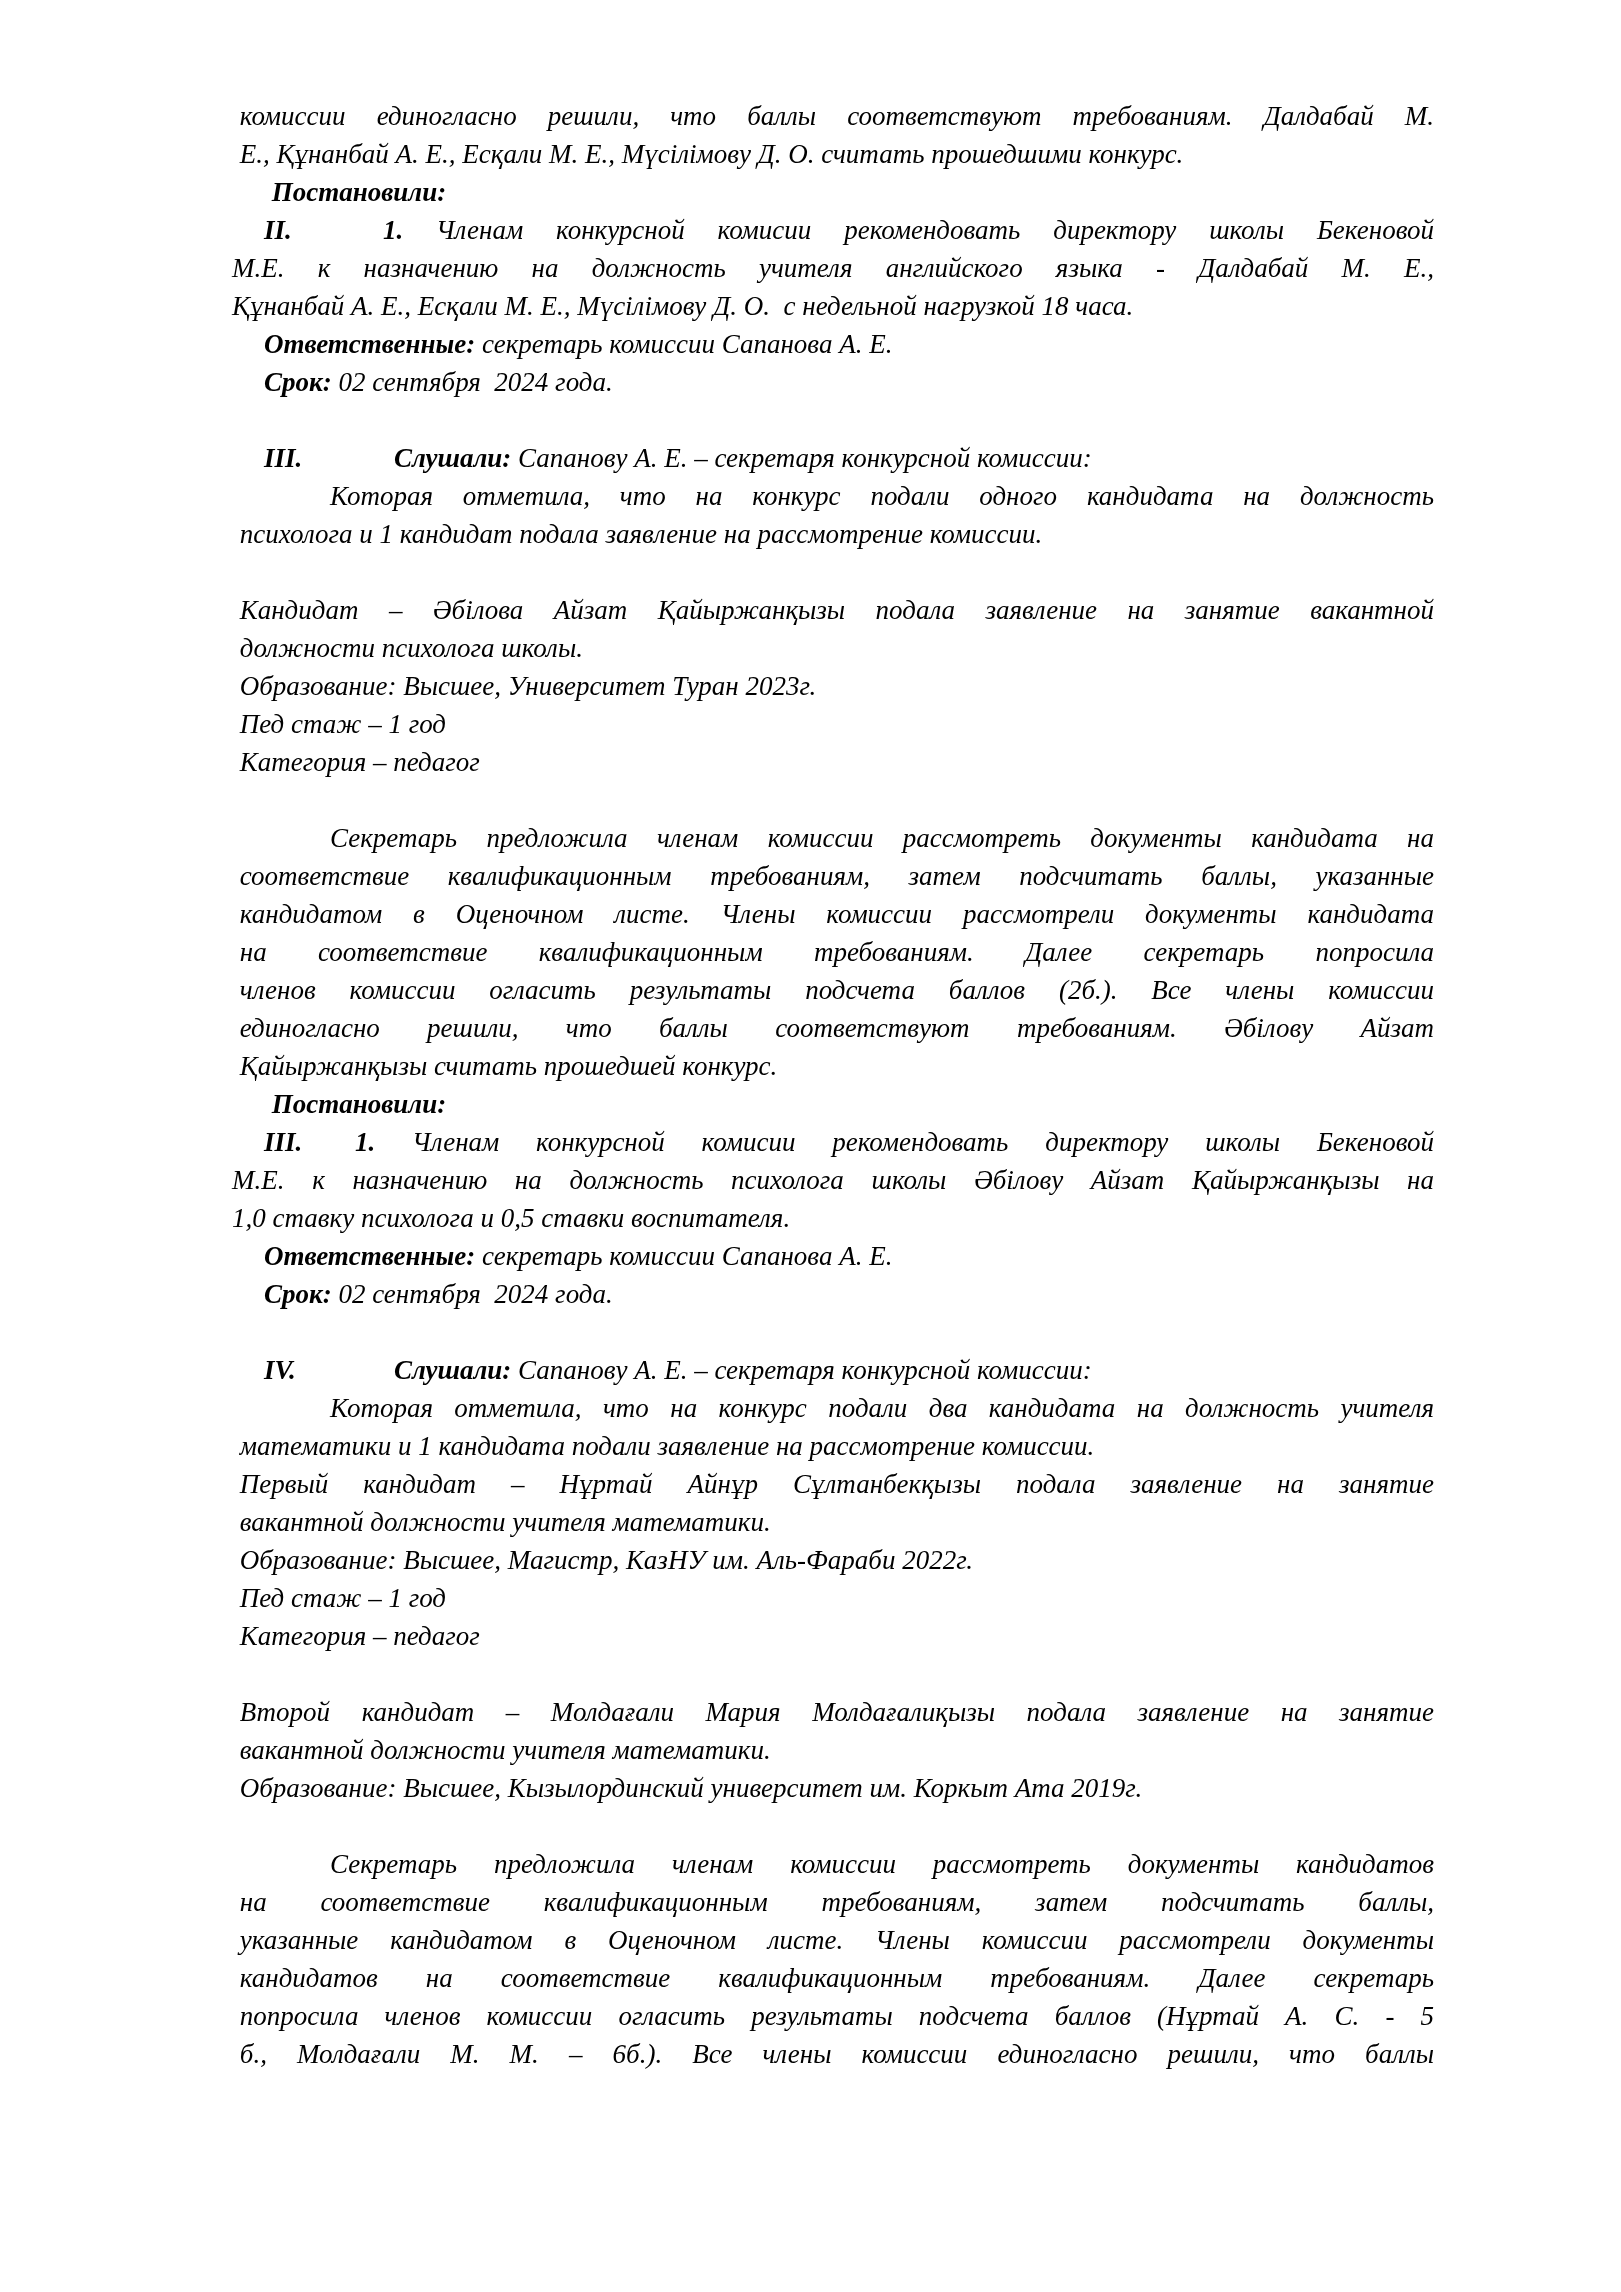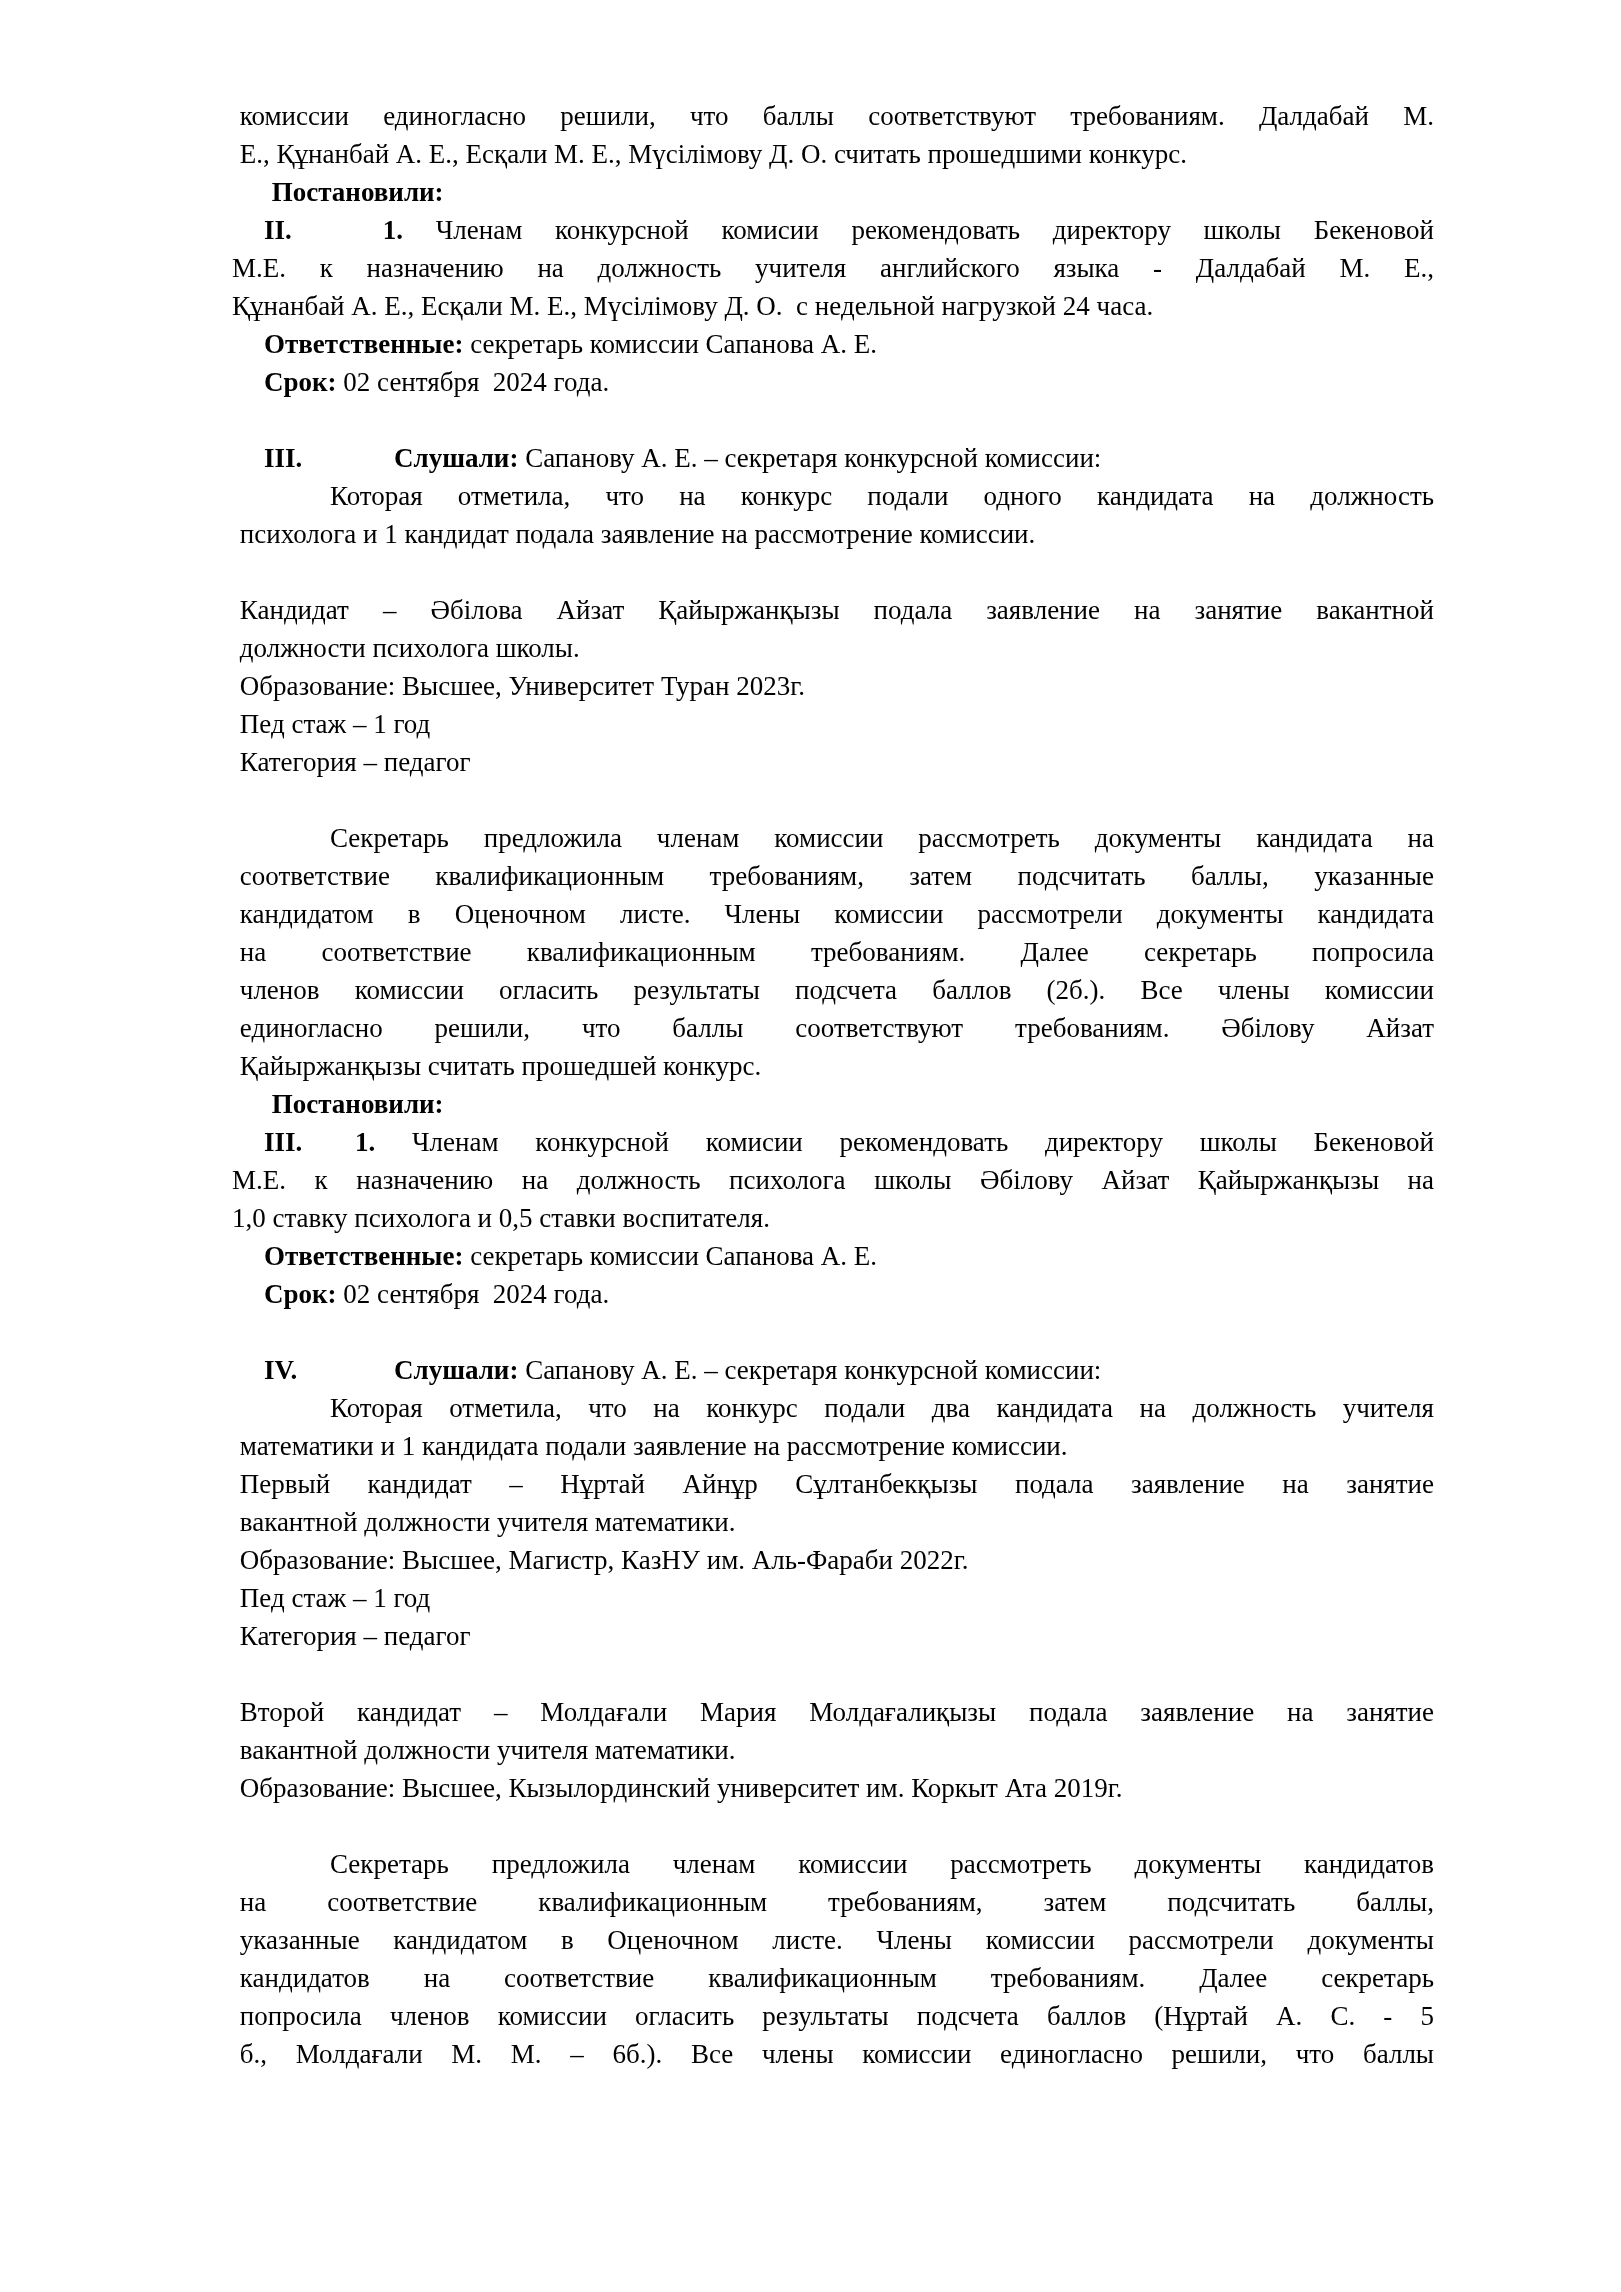--- a/index.html
+++ b/index.html
@@ -28,20 +28,21 @@
       left: 232px;
       top: 97px;
       width: 1202px;
       font-size: 27px;
       line-height: 38px;
     }
     .line {
       display: block;
       white-space: pre;
       height: 38px;
+      font-style: italic;
     }
     .justify {
       text-align: justify;
       text-align-last: justify;
       white-space: normal;
     }
     .ind-s { padding-left: 7.8px; }
     .ind-p { padding-left: 98px; }
     .blank { height: 38px; }
     b { font-weight: bold; margin-left: 32px; }
@@ -54,21 +55,21 @@
 
 <div class="page">
   <div class="content">
 
     <span class="line justify ind-s">комиссии единогласно решили, что баллы соответствуют требованиям.  Далдабай М.</span>
     <span class="line ind-s">Е., Құнанбай А. Е., Есқали М. Е., Мүсілімову Д. О. считать прошедшими конкурс.</span>
     <span class="line ind-s"><b>Постановили:</b></span>
 
     <span class="line justify"><b class="roman-ii">II.</b> <b>1.</b> <span>Членам конкурсной комисии рекомендовать директору школы Бекеновой</span></span>
     <span class="line justify">М.Е. к назначению на должность учителя английского языка - Далдабай М. Е.,</span>
-    <span class="line">Құнанбай А. Е., Есқали М. Е., Мүсілімову Д. О.  с недельной нагрузкой 24 часа.</span>
+    <span class="line">Құнанбай А. Е., Есқали М. Е., Мүсілімову Д. О.  с недельной нагрузкой 18 часа.</span>
     <span class="line"><b>Ответственные:</b><span> секретарь комиссии Сапанова А. Е.</span></span>
     <span class="line"><b>Срок:</b><span> 02 сентября  2024 года.</span></span>
 
     <span class="line blank"></span>
 
     <span class="line"><b class="roman">III.</b><b>Слушали:</b><span> Сапанову А. Е. – секретаря конкурсной комиссии:</span></span>
     <span class="line justify ind-p">Которая отметила, что на конкурс подали одного кандидата на должность</span>
     <span class="line ind-s">психолога и 1 кандидат подала заявление на рассмотрение комиссии.</span>
 
     <span class="line blank"></span>

